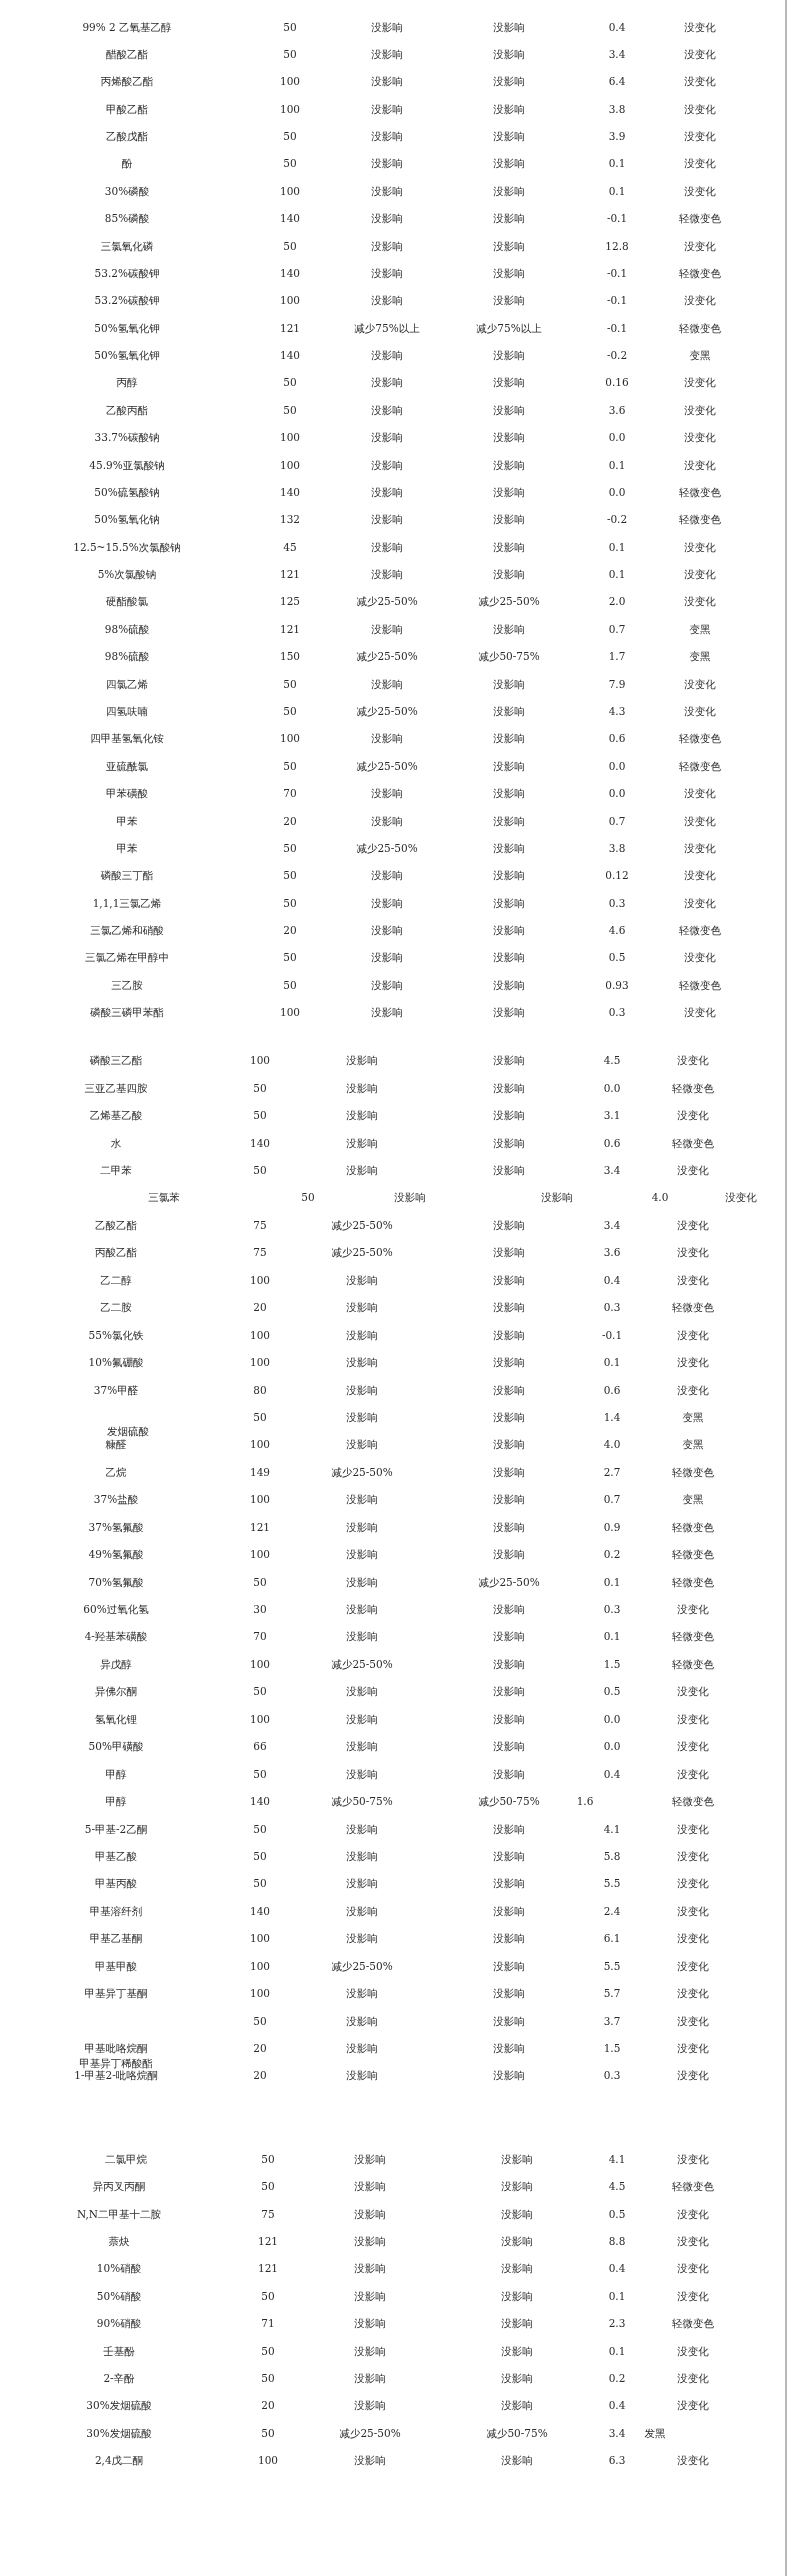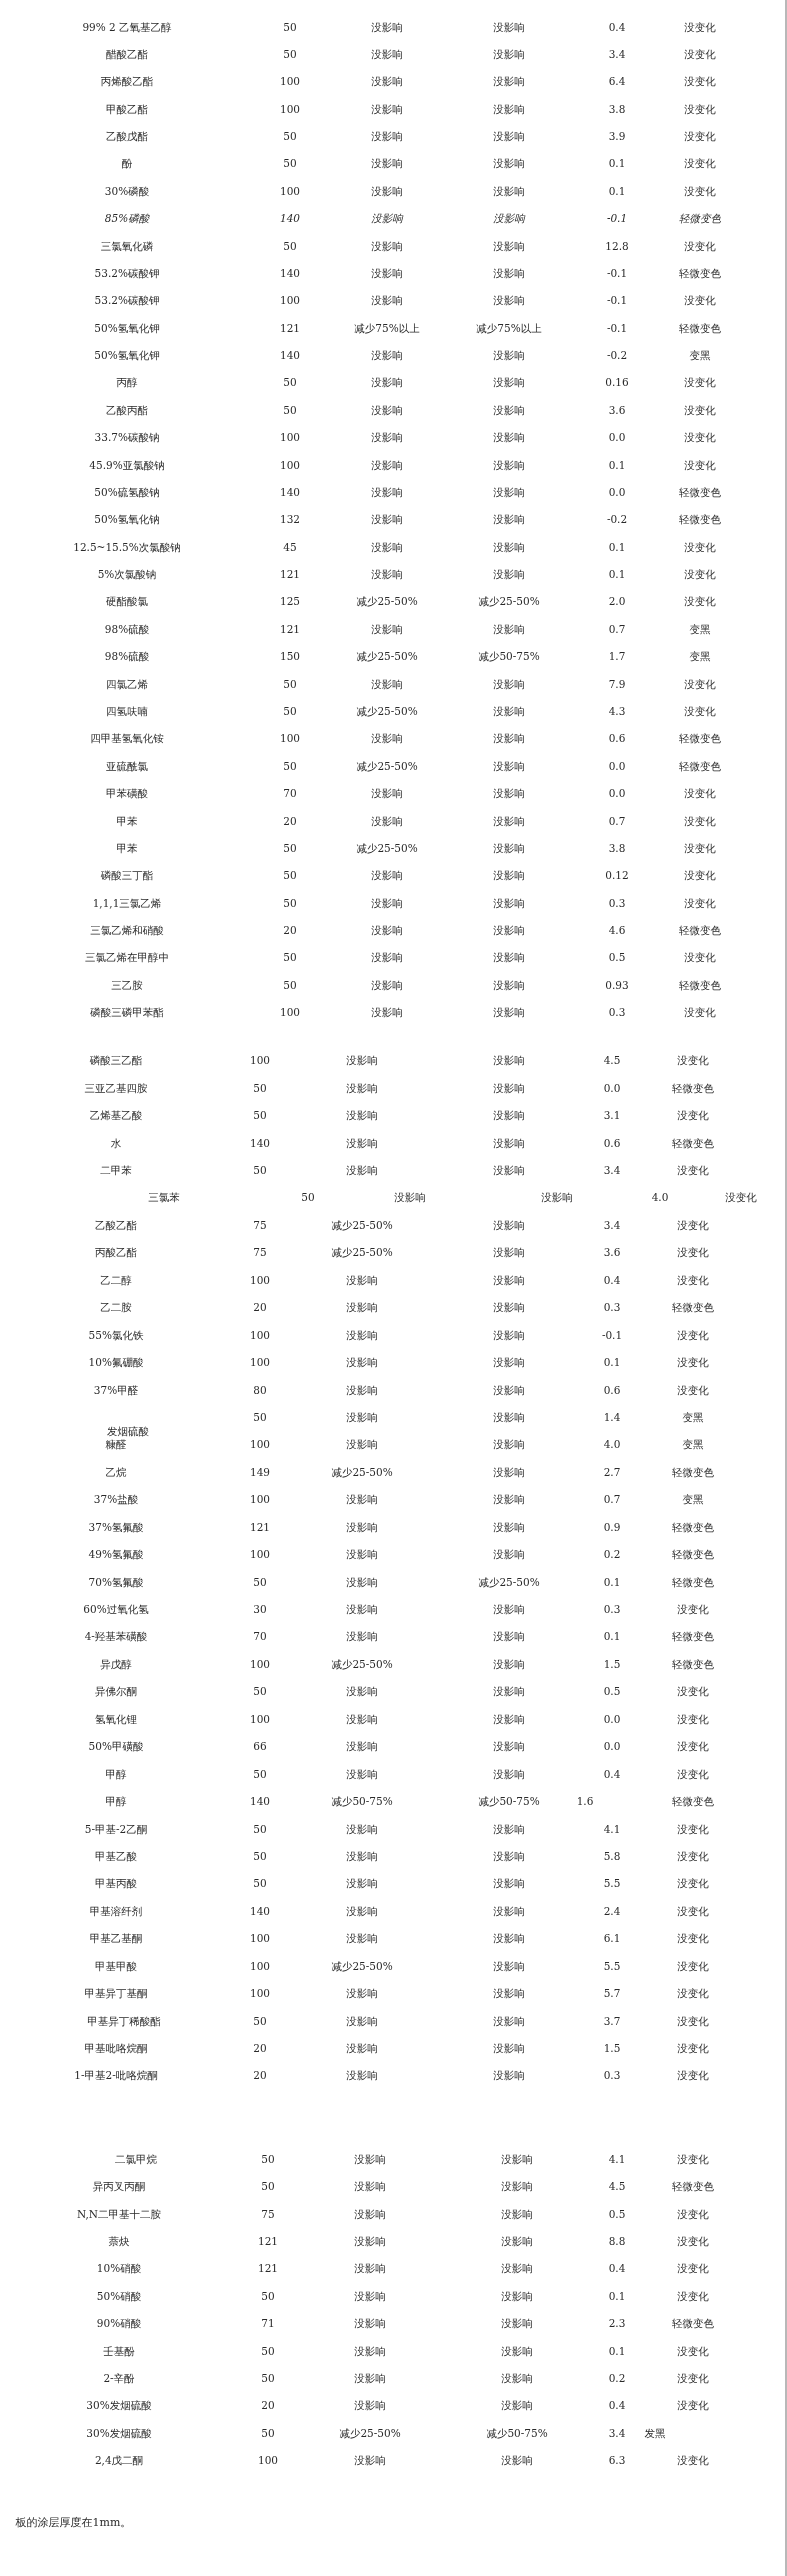--- a/index.html
+++ b/index.html
@@ -102,21 +102,21 @@
       <span class="cell" style="left: 700px;">没变化</span>
     </div>
     <div class="row" style="top: 180px;">
       <span class="cell" style="left: 127px;">30%磷酸</span>
       <span class="cell" style="left: 290px;">100</span>
       <span class="cell" style="left: 387px;">没影响</span>
       <span class="cell" style="left: 509px;">没影响</span>
       <span class="cell" style="left: 617px;">0.1</span>
       <span class="cell" style="left: 700px;">没变化</span>
     </div>
-    <div class="row" style="top: 207px; font-style: italic;">
+    <div class="row" style="top: 207px;">
       <span class="cell" style="left: 127px;">85%磷酸</span>
       <span class="cell" style="left: 290px;">140</span>
       <span class="cell" style="left: 387px;">没影响</span>
       <span class="cell" style="left: 509px;">没影响</span>
       <span class="cell" style="left: 617px;">-0.1</span>
       <span class="cell" style="left: 700px;">轻微变色</span>
     </div>
     <div class="row" style="top: 235px;">
       <span class="cell" style="left: 127px;">三氯氧化磷</span>
       <span class="cell" style="left: 290px;">50</span>
@@ -625,21 +625,21 @@
     </div>
     <div class="row" style="top: 1982px;">
       <span class="cell" style="left: 116px;">甲基异丁基酮</span>
       <span class="cell" style="left: 260px;">100</span>
       <span class="cell" style="left: 362px;">没影响</span>
       <span class="cell" style="left: 509px;">没影响</span>
       <span class="cell" style="left: 612px;">5.7</span>
       <span class="cell" style="left: 693px;">没变化</span>
     </div>
     <div class="row" style="top: 2010px;">
-      <span class="cell" style="left: 124px;">甲基异丁稀酸酯</span>
+      <span class="cell" style="left: 116px; margin-top: 42px;">甲基异丁稀酸酯</span>
       <span class="cell" style="left: 260px;">50</span>
       <span class="cell" style="left: 362px;">没影响</span>
       <span class="cell" style="left: 509px;">没影响</span>
       <span class="cell" style="left: 612px;">3.7</span>
       <span class="cell" style="left: 693px;">没变化</span>
     </div>
     <div class="row" style="top: 2037px;">
       <span class="cell" style="left: 116px;">甲基吡咯烷酮</span>
       <span class="cell" style="left: 260px;">20</span>
       <span class="cell" style="left: 362px;">没影响</span>
@@ -651,21 +651,21 @@
       <span class="cell" style="left: 116px;">1-甲基2-吡咯烷酮</span>
       <span class="cell" style="left: 260px;">20</span>
       <span class="cell" style="left: 362px;">没影响</span>
       <span class="cell" style="left: 509px;">没影响</span>
       <span class="cell" style="left: 612px;">0.3</span>
       <span class="cell" style="left: 693px;">没变化</span>
     </div>
   </div>
 <div id="section-2" class="section">
     <div class="row" style="top: 2148px;">
-      <span class="cell" style="left: 136px; text-align: center;">二氯甲烷</span>
+      <span class="cell" style="left: 126px; text-align: center;">二氯甲烷</span>
       <span class="cell" style="left: 268px;">50</span>
       <span class="cell" style="left: 370px;">没影响</span>
       <span class="cell" style="left: 517px;">没影响</span>
       <span class="cell" style="left: 617px;">4.1</span>
       <span class="cell" style="left: 693px;">没变化</span>
     </div>
     <div class="row" style="top: 2175px;">
       <span class="cell" style="left: 119px;">异丙叉丙酮</span>
       <span class="cell" style="left: 268px;">50</span>
       <span class="cell" style="left: 370px;">没影响</span>
@@ -749,15 +749,14 @@
       <span class="cell" style="left: 119px;">2,4戊二酮</span>
       <span class="cell" style="left: 268px;">100</span>
       <span class="cell" style="left: 370px;">没影响</span>
       <span class="cell" style="left: 517px;">没影响</span>
       <span class="cell" style="left: 617px;">6.3</span>
       <span class="cell" style="left: 693px;">没变化</span>
     </div>
   </div>
 
 <div class="footer" style="top:2506px;">
-  <span class="footer-line">板的涂层厚度在1mm。</span>
 </div>
 
 
 </body></html>

